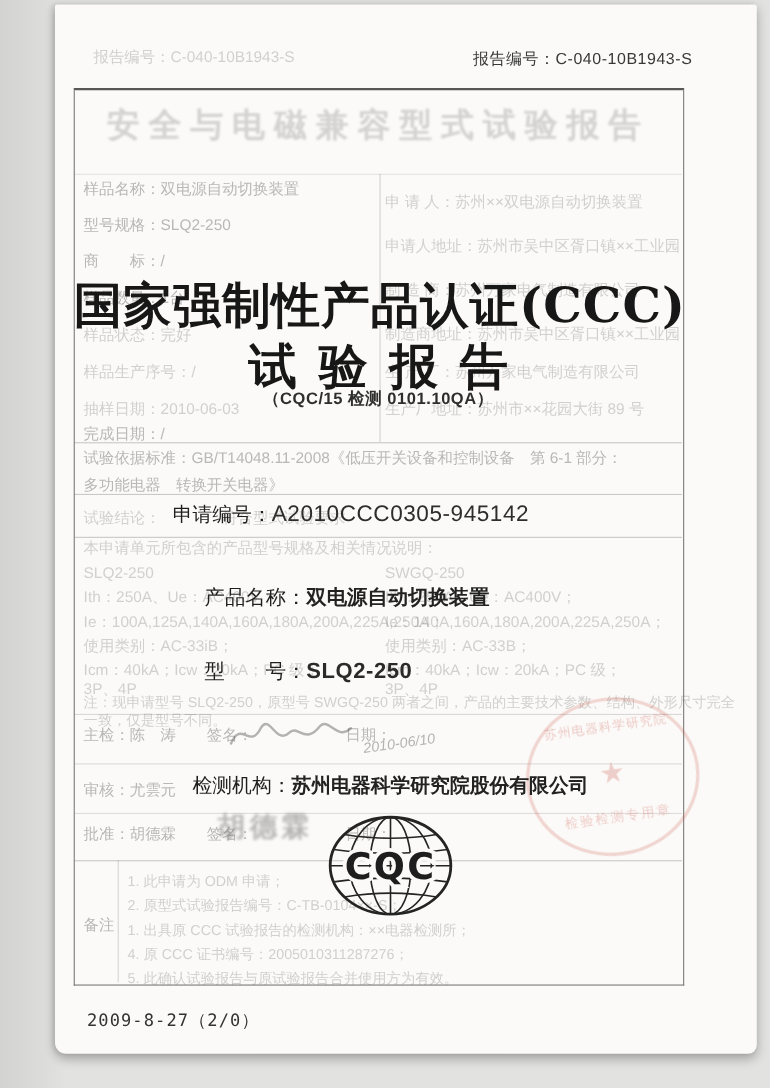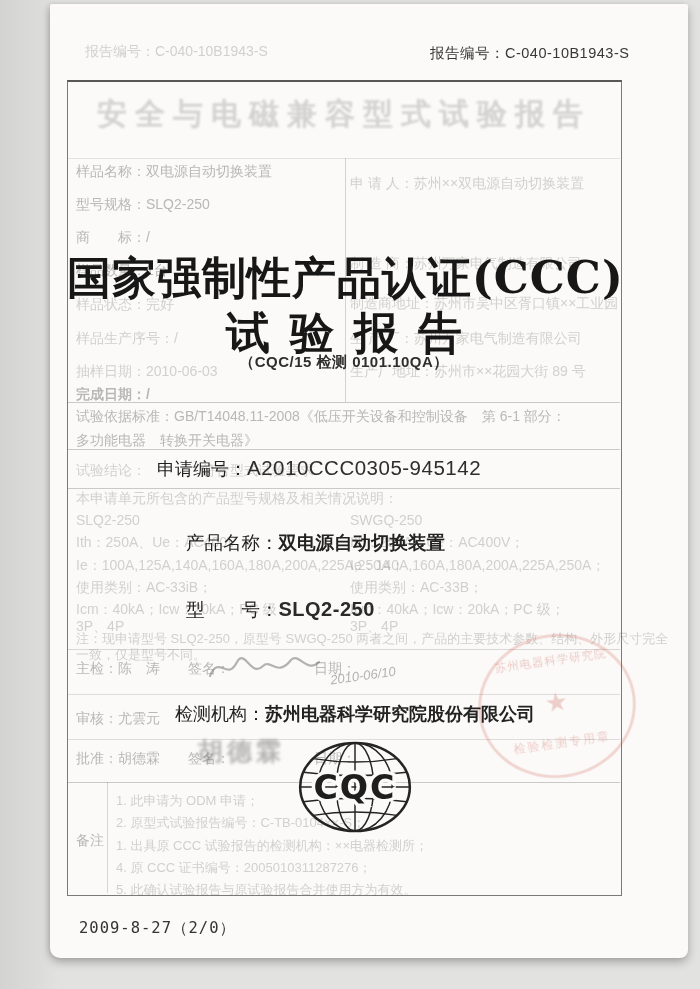--- a/index.html
+++ b/index.html
@@ -64,23 +64,24 @@
   <div class="abs ghost-light" id="ghost-report">报告编号：C-040-10B1943-S</div>
   <div class="abs" id="ghost-band">安全与电磁兼容型式试验报告</div>
 
   <div class="abs ghost" style="left:76px;top:163px;">样品名称：双电源自动切换装置</div>
   <div class="abs ghost" style="left:76px;top:196px;">型号规格：SLQ2-250</div>
   <div class="abs ghost" style="left:76px;top:229px;">商　　标：/</div>
   <div class="abs ghost" style="left:76px;top:262px;">样品数量：1台</div>
   <div class="abs ghost-light" style="left:76px;top:296px;">样品状态：完好</div>
   <div class="abs ghost-light" style="left:76px;top:330px;">样品生产序号：/</div>
   <div class="abs ghost-light" style="left:76px;top:363px;">抽样日期：2010-06-03</div>
-  <div class="abs ghost" style="left:76px;top:386px;font-weight:bold;">完成日期：/</div>
+  <div class="abs ghost" style="left:76px;top:386px;">完成日期：/</div>
 
   <div class="abs ghost-light" style="left:350px;top:175px;">申 请 人：苏州××双电源自动切换装置</div>
+  <div class="abs ghost-light" style="left:350px;top:215px;">申请人地址：苏州市吴中区胥口镇××工业园</div>
   <div class="abs ghost-light" style="left:350px;top:255px;">制 造 商：苏州万家电气制造有限公司</div>
   <div class="abs ghost-light" style="left:350px;top:295px;text-align:center;">制造商地址：苏州市吴中区胥口镇××工业园</div>
   <div class="abs ghost-light" style="left:350px;top:330px;">生 产 厂：苏州万家电气制造有限公司</div>
   <div class="abs ghost-light" style="left:350px;top:363px;">生产厂地址：苏州市××花园大街 89 号</div>
 
   <div class="abs ghost" style="left:76px;top:408px;">试验依据标准：GB/T14048.11-2008《低压开关设备和控制设备　第 6-1 部分：</div>
   <div class="abs ghost" style="left:76px;top:432px;">多功能电器　转换开关电器》</div>
   <div class="abs ghost-light" style="left:76px;top:462px;">试验结论：　　　　符合型式试验要求</div>
   <div class="abs ghost-light" style="left:76px;top:490px;">本申请单元所包含的产品型号规格及相关情况说明：</div>
 

